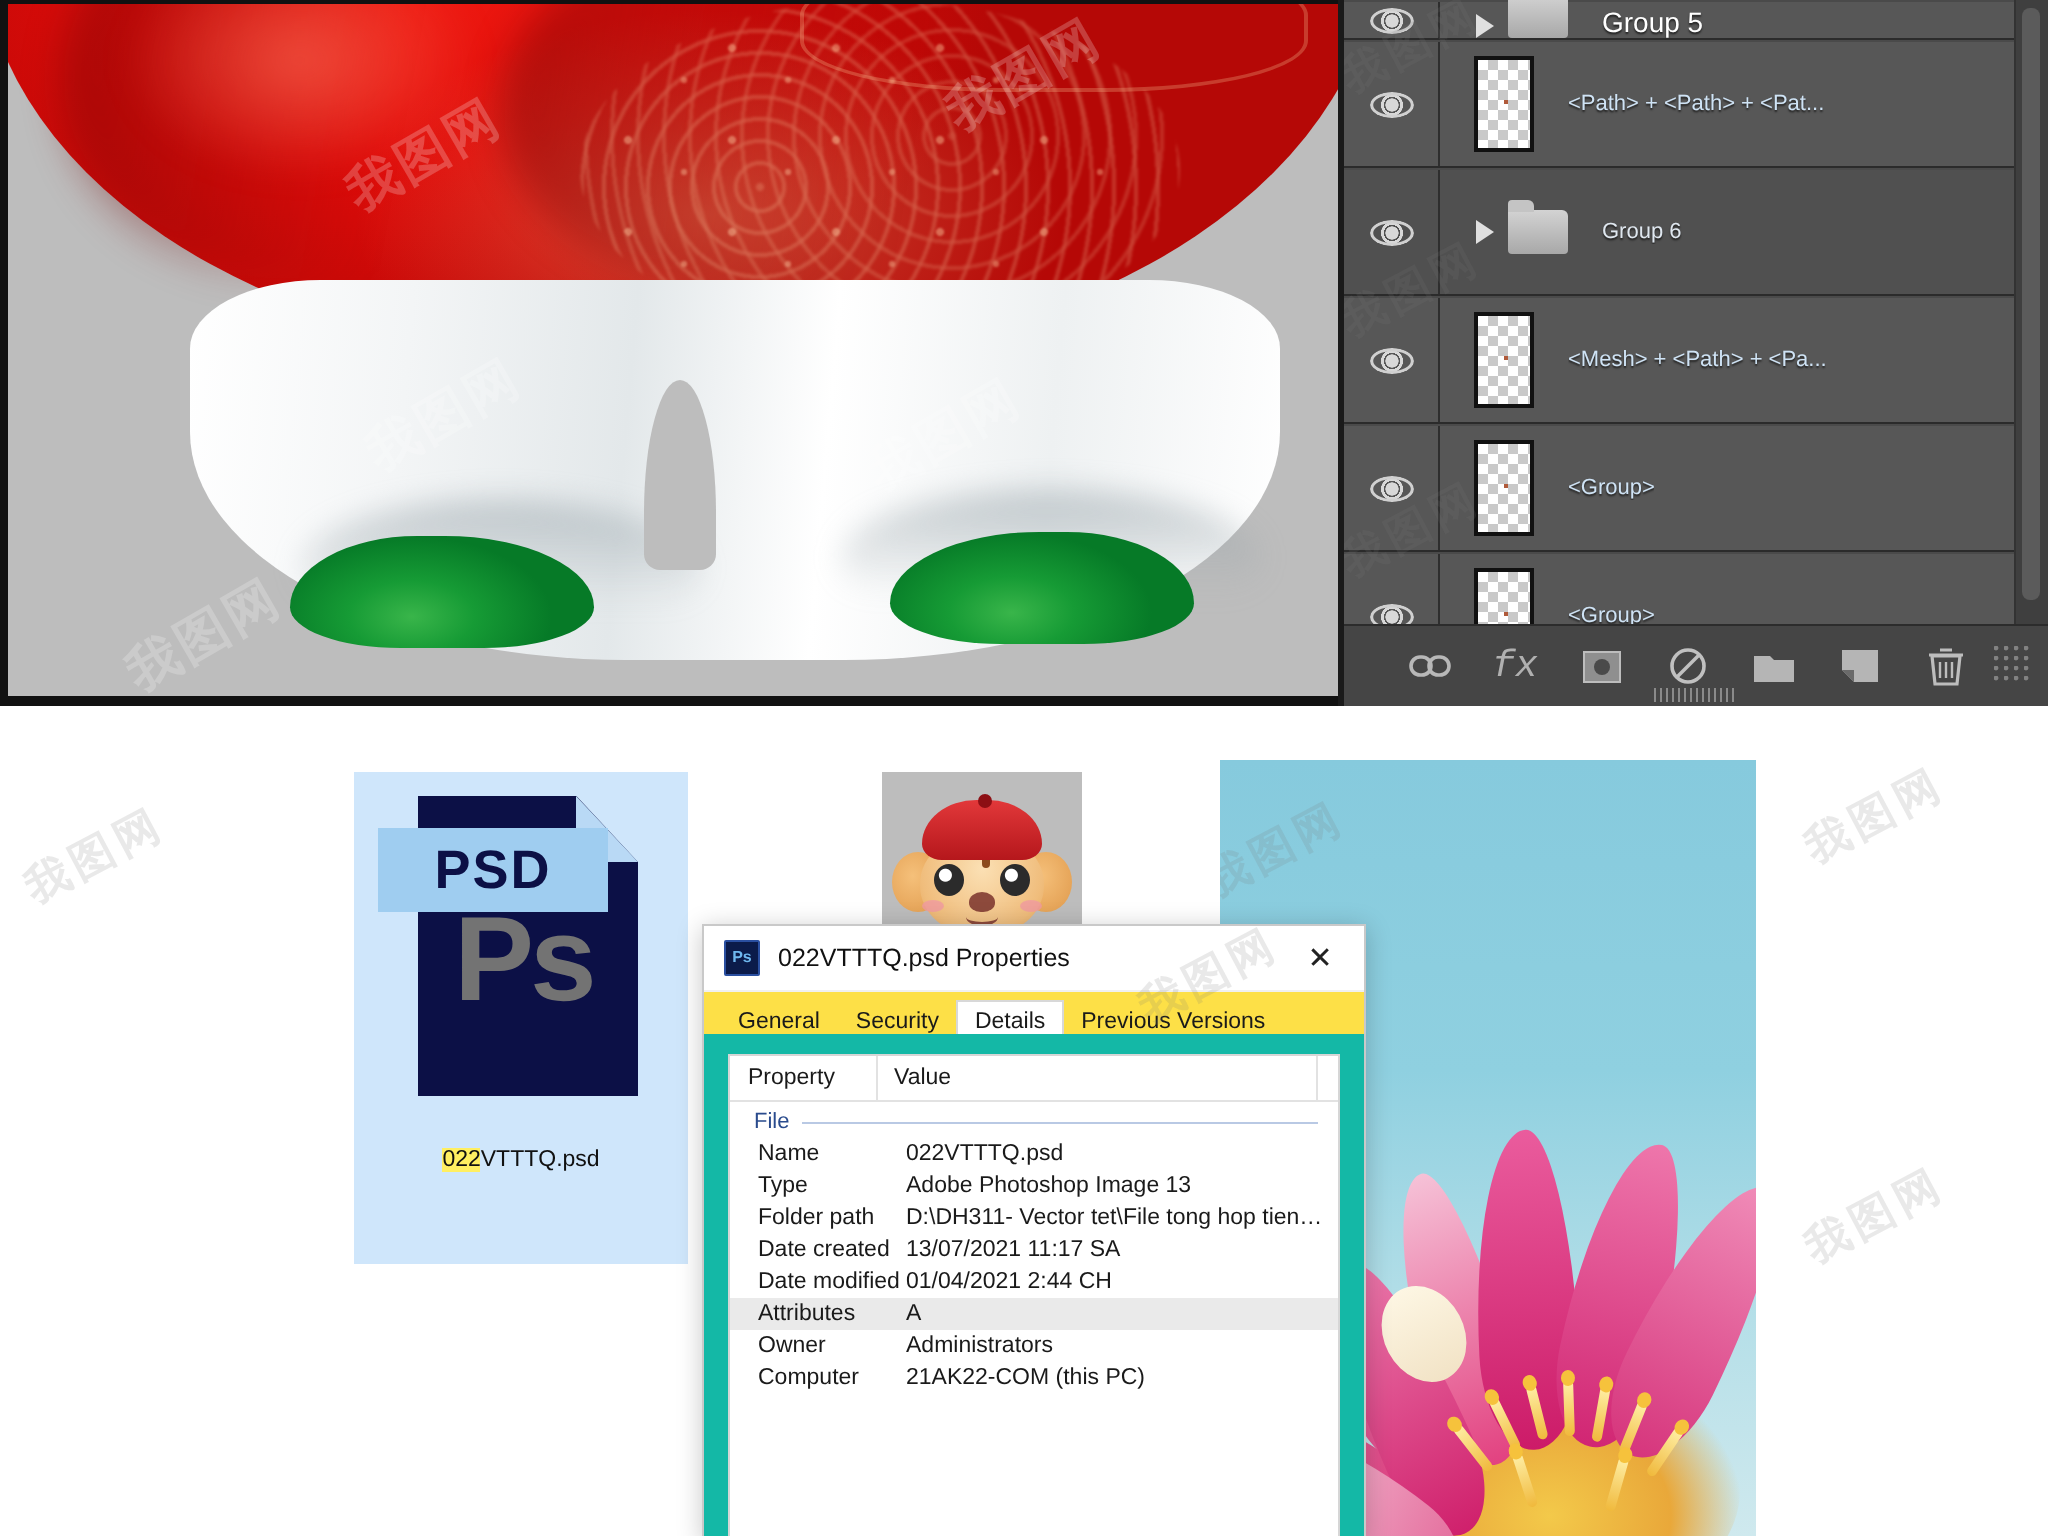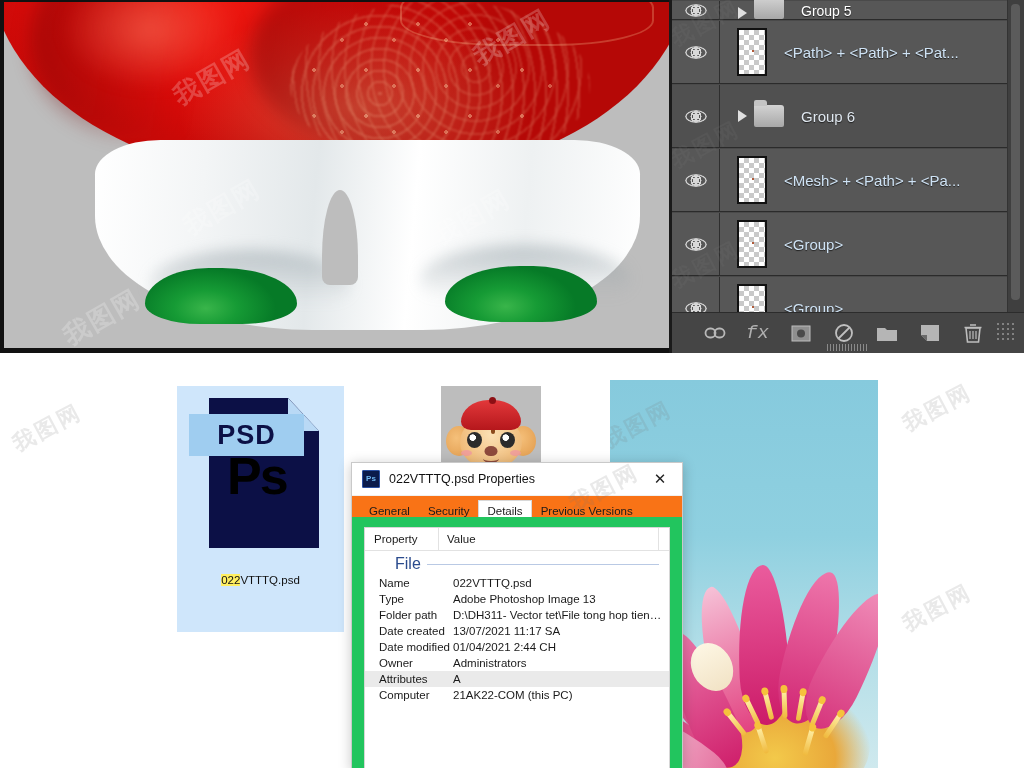--- a/index.html
+++ b/index.html
@@ -152,21 +152,21 @@
   .folder{
     width:30px;height:22px;margin-left:7px;flex:none;position:relative;
     background:linear-gradient(180deg,#d3d3d3,#a8a8a8);
     border-radius:1px 3px 2px 2px;
   }
   .folder::before{
     content:"";position:absolute;left:0;top:-5px;width:13px;height:6px;
     background:#c4c4c4;border-radius:2px 3px 0 0;
   }
   .layer-name{
-    margin-left:17px;font-size:15px;color:#cfe3f5;
+    margin-left:17px;font-size:11px;color:#cfe3f5;
     white-space:nowrap;overflow:hidden;text-overflow:ellipsis;
     text-shadow:0 1px 1px rgba(0,0,0,.65);
   }
   .layer-name.group{color:#dfe7ef;}
   .layer-name.cut{color:#ffffff;font-size:14px;}
   .panel-scroll{
     position:absolute;right:0;top:0;width:16px;height:313px;background:#3f3f3f;
     border-left:1px solid #333;
   }
   .panel-scroll .thumbbar{
@@ -213,21 +213,21 @@
     background:#b9d9f5;clip-path:polygon(0 0, 100% 100%, 0 100%);
   }
   .psd-icon .ribbon{
     position:absolute;left:-10px;top:16px;width:115px;height:42px;background:#9fcdf0;
   }
   .psd-icon .ribbon span{
     display:block;text-align:center;line-height:42px;color:#0c1046;
     font-size:27px;font-weight:bold;letter-spacing:1px;font-family:"Liberation Sans",sans-serif;
   }
   .psd-icon .ps{
-    position:absolute;left:28px;top:52px;color:#000000;font-size:52px;font-weight:bold;
+    position:absolute;left:28px;top:52px;color:#737373;font-size:60px;font-weight:bold;
     font-family:"Liberation Sans",sans-serif;letter-spacing:-2px;line-height:1;
   }
   .file-label{
     position:absolute;left:0;right:0;top:188px;text-align:center;
     font-size:11.5px;color:#111;
   }
   .file-label .hl{background:#ffef61;}
   .tiger-tile{
     position:absolute;left:441px;top:386px;width:100px;height:88px;
     background:#bdbdbd;overflow:hidden;
@@ -314,45 +314,45 @@
     content:"Ps";position:absolute;left:0;right:0;top:1px;text-align:center;
     font-size:8px;color:#6fb8f0;font-weight:bold;line-height:13px;
   }
   .dlg-title-text{margin-left:9px;font-size:12.5px;color:#111;}
   .dlg-close{
     margin-left:auto;width:44px;height:32px;display:flex;align-items:center;justify-content:center;
     color:#222;font-size:15px;
   }
   .tabs{
     display:flex;align-items:flex-end;height:22px;padding:4px 8px;
-    background:#f97316;border-bottom:1px solid #d8d8d8;
+    background:#fde047;border-bottom:1px solid #d8d8d8;
   }
   .tab{
     padding:3px 8px 3px 8px;font-size:11.5px;color:#1a1a1a;border:1px solid transparent;
     border-bottom:none;line-height:15px;
   }
   .tab.active{background:#fff;border-color:#d8d8d8;}
   .dlg-body{
-    position:absolute;left:0;right:0;top:54px;bottom:0;background:#22c55e;
+    position:absolute;left:0;right:0;top:54px;bottom:0;background:#14b8a6;
     padding:10px 12px 0 12px;box-sizing:border-box;
   }
   .prop-panel{
     background:#fff;border:1px solid #d6d6d6;height:252px;box-sizing:border-box;overflow:hidden;
     position:relative;
   }
   .prop-head{
     display:flex;height:22px;align-items:center;border-bottom:1px solid #e2e2e2;
     font-size:11.5px;color:#1a1a1a;
   }
   .prop-head .c1{width:74px;padding-left:9px;box-sizing:border-box;border-right:1px solid #e2e2e2;height:22px;line-height:22px;}
   .prop-head .c2{padding-left:8px;flex:1;border-right:1px solid #e2e2e2;height:22px;line-height:22px;}
   .prop-head .c3{width:10px;height:22px;}
   .sec{
-    display:flex;align-items:center;gap:6px;padding:4px 10px 2px 30px;
-    font-size:16px;color:#2a4b8d;font-weight:normal;
+    display:flex;align-items:center;gap:6px;padding:4px 10px 2px 12px;
+    font-size:11px;color:#2a4b8d;font-weight:normal;
   }
   .sec .rule{flex:1;height:1px;background:#b9c9e4;}
   .prow{display:flex;font-size:11.5px;line-height:16px;padding:0 0 0 14px;height:16px;align-items:flex-start;}
   .prow.hi{background:#eaeaea;}
   .prow .k{width:74px;min-width:74px;color:#1a1a1a;}
   .prow .v{color:#1a1a1a;white-space:nowrap;overflow:hidden;text-overflow:ellipsis;padding-right:6px;}
 
   
   .wm{
     position:absolute;color:rgba(120,120,120,.16);font-size:22px;font-weight:bold;
@@ -617,28 +617,28 @@
           <div class="v">D:\DH311- Vector tet\File tong hop tieng tr...</div>
         </div>
         <div class="prow">
           <div class="k">Date created</div>
           <div class="v">13/07/2021 11:17 SA</div>
         </div>
         <div class="prow">
           <div class="k">Date modified</div>
           <div class="v">01/04/2021 2:44 CH</div>
         </div>
+        <div class="prow hi">
+          <div class="k">Attributes</div>
+          <div class="v">A</div>
+        </div>
         <div class="prow">
           <div class="k">Owner</div>
           <div class="v">Administrators</div>
         </div>
-        <div class="prow hi">
-          <div class="k">Attributes</div>
-          <div class="v">A</div>
-        </div>
         <div class="prow">
           <div class="k">Computer</div>
           <div class="v">21AK22-COM (this PC)</div>
         </div>
       </div>
     </div>
 
     <div class="wm" style="left:215px;top:10px;">我图网</div>
   </div>
 

